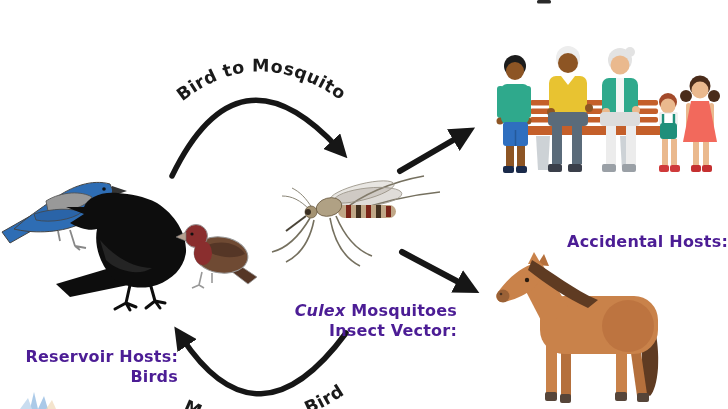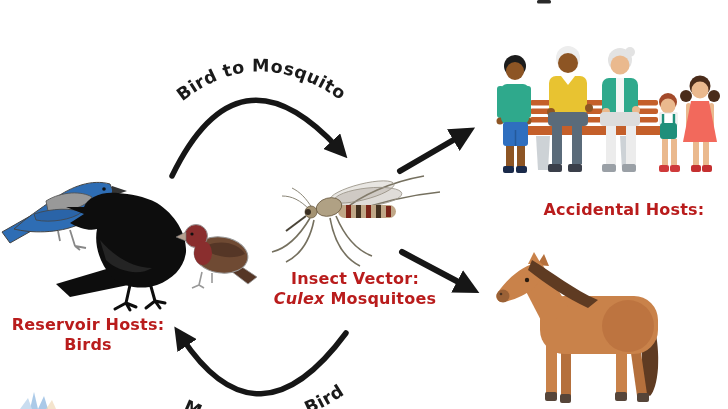--- a/index.html
+++ b/index.html
@@ -2,22 +2,22 @@
 <html><head>
 <meta charset="utf-8">
 <style>
   html,body{margin:0;padding:0;background:#ffffff;}
   #stage{
     position:relative;width:728px;height:409px;background:#ffffff;
     overflow:hidden;font-family:"DejaVu Sans","Liberation Sans",sans-serif;
   }
   #art{position:absolute;left:0;top:0;}
   .lbl{
-    position:absolute;text-align:center;color:#b91c1c;
-    font-weight:bold;font-size:16px;line-height:20px;letter-spacing:.2px;
+    position:absolute;text-align:right;color:#4c1d95;
+    font-weight:bold;font-size:16px;line-height:20px;letter-spacing:.2px;margin-top:32px;
   }
   .lbl .it{font-style:italic;}
   .arc-text{
     font-family:"DejaVu Sans","Liberation Sans",sans-serif;
     font-weight:bold;font-size:17.5px;fill:#1a1a1a;letter-spacing:.5px;
   }
 </style>
 </head>
 <body>
 
@@ -222,21 +222,21 @@
       <polygon points="46,409 52,400 56,409" fill="#f0d9b8" opacity="0.7"></polygon>
     </g>
   </svg>
 
   <div class="lbl" style="left:-2px;top:315px;width:180px;">
     <div>Reservoir Hosts:</div>
     <div>Birds</div>
   </div>
 
   <div class="lbl" style="left:253px;top:269px;width:204px;">
+    <div><span class="it">Culex</span><span> Mosquitoes</span></div>
     <div>Insect Vector:</div>
-    <div><span class="it">Culex</span><span> Mosquitoes</span></div>
   </div>
 
   <div class="lbl" style="left:520px;top:200px;width:208px;">
     <div>Accidental Hosts:</div>
   </div>
 
 </div>
 
 </body></html>

